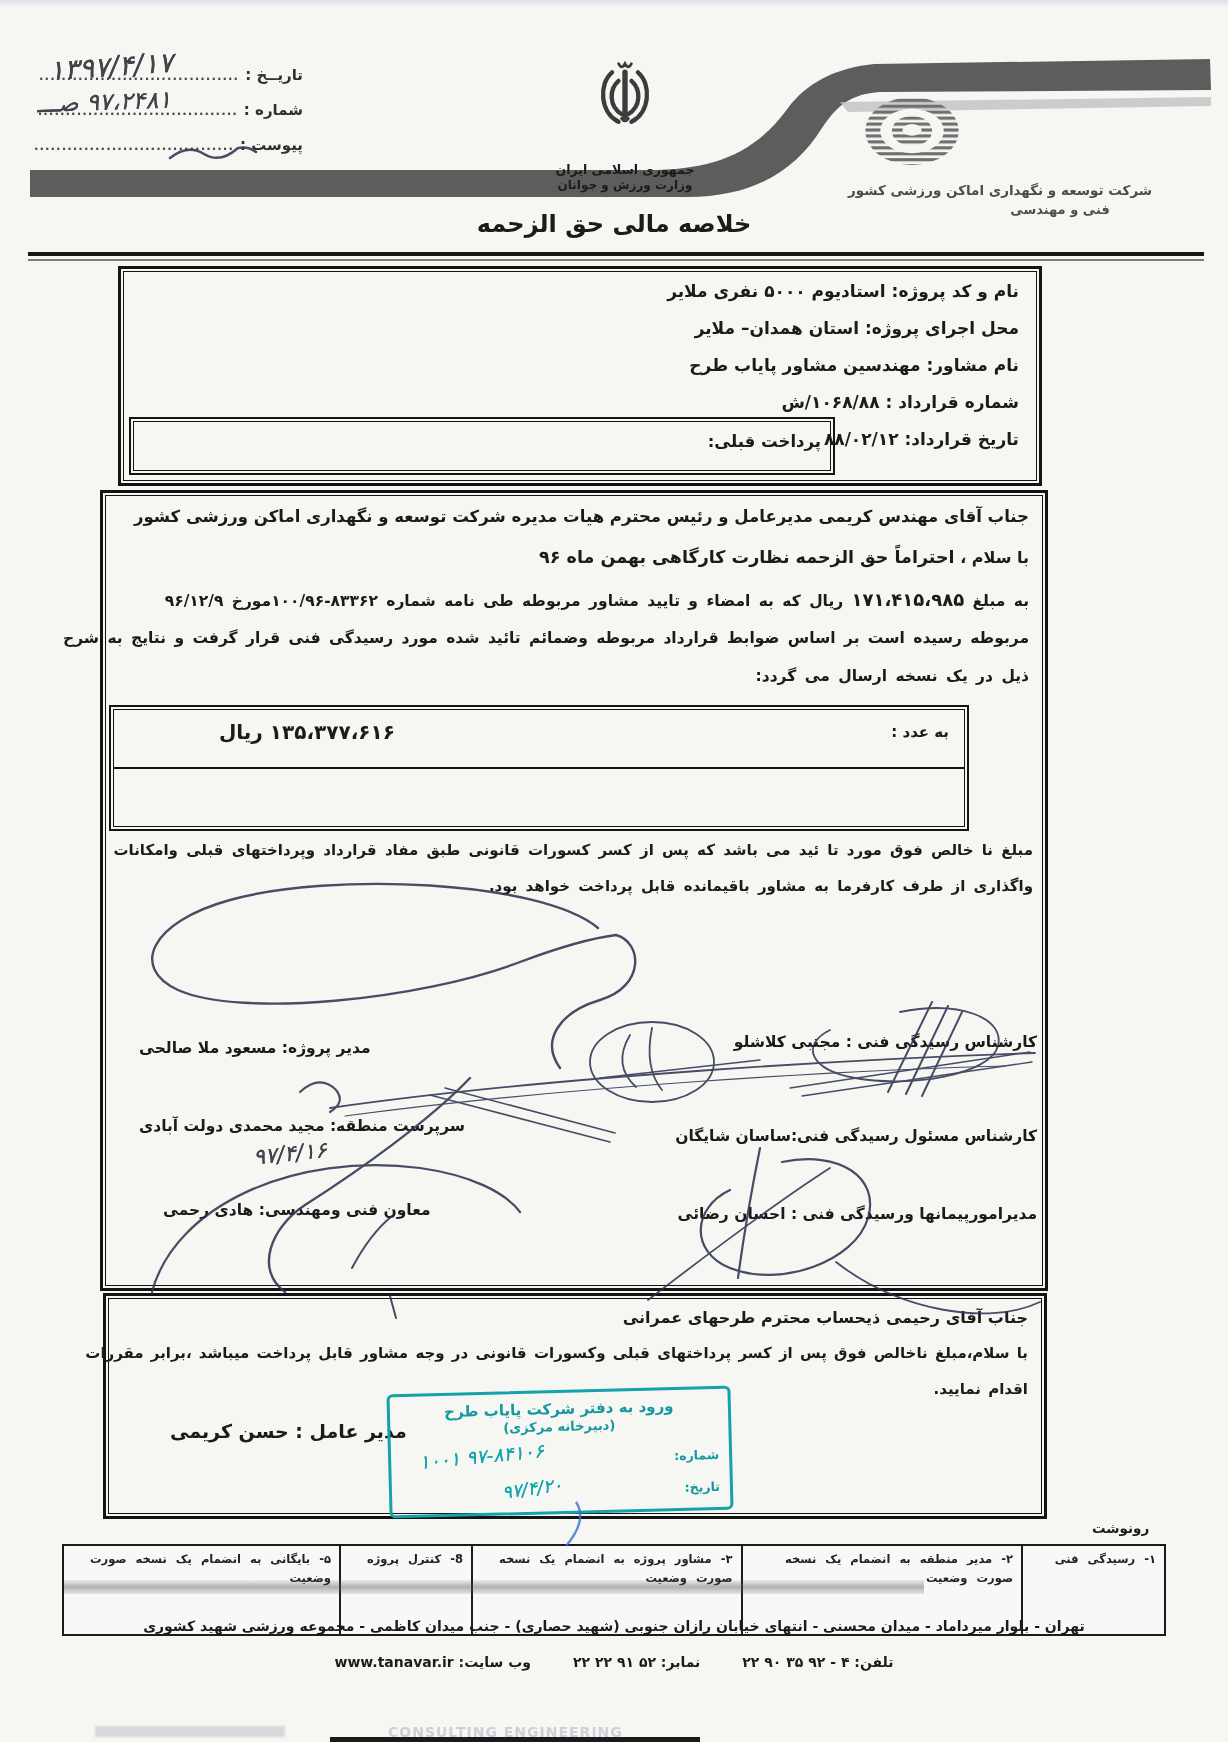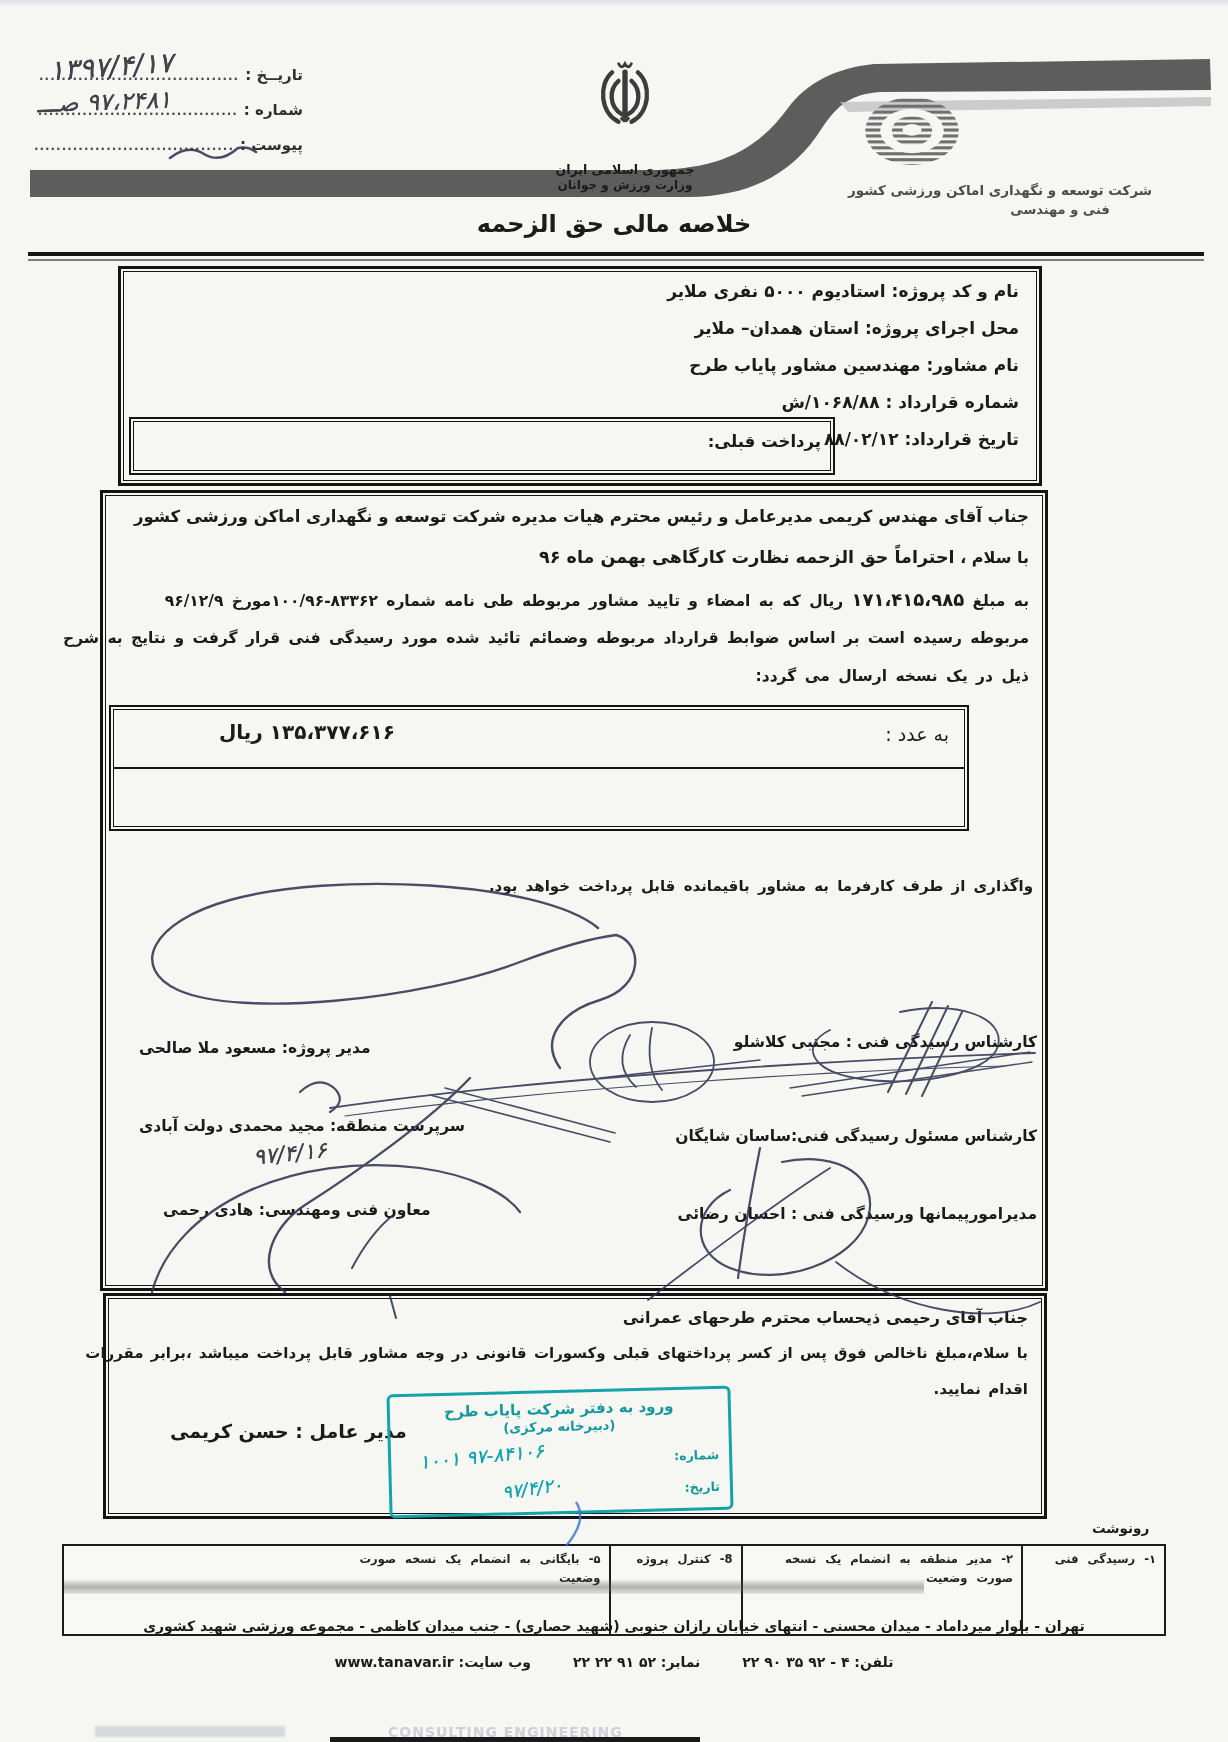--- a/index.html
+++ b/index.html
@@ -44,21 +44,21 @@
   .box2{left:100px;top:490px;width:942px;height:795px;}
   .addressee{position:absolute;top:14px;right:16px;font-size:16.5px;font-weight:800;white-space:nowrap;}
   .salamline{position:absolute;top:54px;right:16px;font-size:16px;font-weight:700;white-space:nowrap;}
   .subject{font-size:17.5px;font-weight:800;}
   .b-line{position:absolute;right:16px;font-size:15.5px;font-weight:700;word-spacing:3px;white-space:nowrap;}
   .amt-inline{font-size:18px;font-weight:800;}
 
   .amountbox{position:absolute;top:212px;right:76px;left:6px;height:122px;border:2.5px solid #141414;}
   .amountbox::before{content:"";position:absolute;inset:2px;border:1.5px solid #141414;}
   .amt-divider{position:absolute;top:60px;left:3px;right:3px;height:2px;background:#141414;}
-  .amt-lbl{position:absolute;right:18px;top:16px;font-size:19px;font-weight:400;}
+  .amt-lbl{position:absolute;right:18px;top:16px;font-size:15px;font-weight:700;}
   .amt-val{position:absolute;left:108px;top:13px;font-size:20px;font-weight:800;white-space:nowrap;}
   .amt-words{position:absolute;right:18px;top:78px;font-size:17px;font-weight:800;word-spacing:2px;white-space:nowrap;}
 
   .note-l{position:absolute;right:12px;font-size:15px;font-weight:600;word-spacing:3px;white-space:nowrap;}
   .sig{position:absolute;font-size:15.5px;font-weight:800;white-space:nowrap;}
   .hw-sigdate{position:absolute;left:150px;top:648px;font-size:22px;transform:rotate(-6deg);}
 
   .box3{left:103px;top:1293px;width:938px;height:220px;}
   .ap-h{position:absolute;top:12px;right:16px;font-size:16px;font-weight:800;white-space:nowrap;}
   .ap-l{position:absolute;right:16px;font-size:15px;font-weight:600;word-spacing:2px;white-space:nowrap;}
@@ -185,20 +185,21 @@
     </div>
     <div class="b-line" style="top:136px">مربوطه رسیده است  بر اساس ضوابط قرارداد مربوطه وضمائم تائید شده مورد رسیدگی فنی  قرار گرفت و نتایج به شرح</div>
     <div class="b-line" style="top:174px">ذیل در یک نسخه ارسال می گردد:</div>
 
     <div class="amountbox">
       <div class="amt-lbl">به عدد :</div>
       <div class="amt-val">۱۳۵،۳۷۷،۶۱۶ ریال</div>
       <div class="amt-divider"></div>
     </div>
 
+    <div class="note-l" style="top:348px">مبلغ نا خالص فوق  مورد تا ئید می باشد که پس از کسر کسورات قانونی طبق مفاد قرارداد وپرداختهای قبلی وامکانات</div>
     <div class="note-l" style="top:384px">واگذاری از طرف کارفرما به مشاور باقیمانده قابل پرداخت خواهد بود.</div>
 
     <div class="sig" style="top:540px;right:8px">کارشناس رسیدگی فنی : مجتبی کلاشلو</div>
     <div class="sig" style="top:546px;left:36px">مدیر پروژه: مسعود ملا صالحی</div>
     <div class="sig" style="top:634px;right:8px">کارشناس مسئول رسیدگی فنی:ساسان شایگان</div>
     <div class="sig" style="top:624px;left:36px">سرپرست منطقه:  مجید محمدی دولت آبادی</div>
     <span class="hw hw-sigdate">۹۷/۴/۱۶</span>
     <div class="sig" style="top:712px;right:8px">مدیرامورپیمانها ورسیدگی فنی : احسان رضائی</div>
     <div class="sig" style="top:708px;left:60px">معاون فنی ومهندسی: هادی رحمی</div>
   </div>
@@ -216,20 +217,21 @@
       <span class="hw-teal" style="left:28px;top:50px;font-size:19px;transform:rotate(-4deg)">۱۰۰۱  ۹۷-۸۴۱۰۶</span>
       <div class="st-lbl" style="right:10px;top:90px">تاریخ:</div>
       <span class="hw-teal" style="left:110px;top:84px;font-size:18px;transform:rotate(-6deg)">۹۷/۴/۲۰</span>
     </div>
   </div>
 
   <div class="copies-label">رونوشت</div>
   <div class="copies">
     <div class="cell c1">۱- رسیدگی فنی</div>
     <div class="cell c2">۲- مدیر منطقه به انضمام یک نسخه صورت وضعیت</div>
+    <div class="cell c3">۳- مشاور پروژه به انضمام یک نسخه صورت وضعیت</div>
     <div class="cell c4">8- کنترل پروژه</div>
     <div class="cell c5">۵- بایگانی به انضمام یک نسخه صورت وضعیت</div>
   </div>
   <div class="copies-smudge"></div>
 
   <div class="addr">تهران - بلوار میرداماد - میدان محسنی - انتهای خیابان رازان جنوبی (شهید حصاری) - جنب میدان کاظمی - مجموعه ورزشی شهید کشوری</div>
   <div class="contact">
     <span class="pair">
       <span>تلفن:</span>
       <span>۴ - ۹۲ ۳۵ ۹۰ ۲۲</span>

